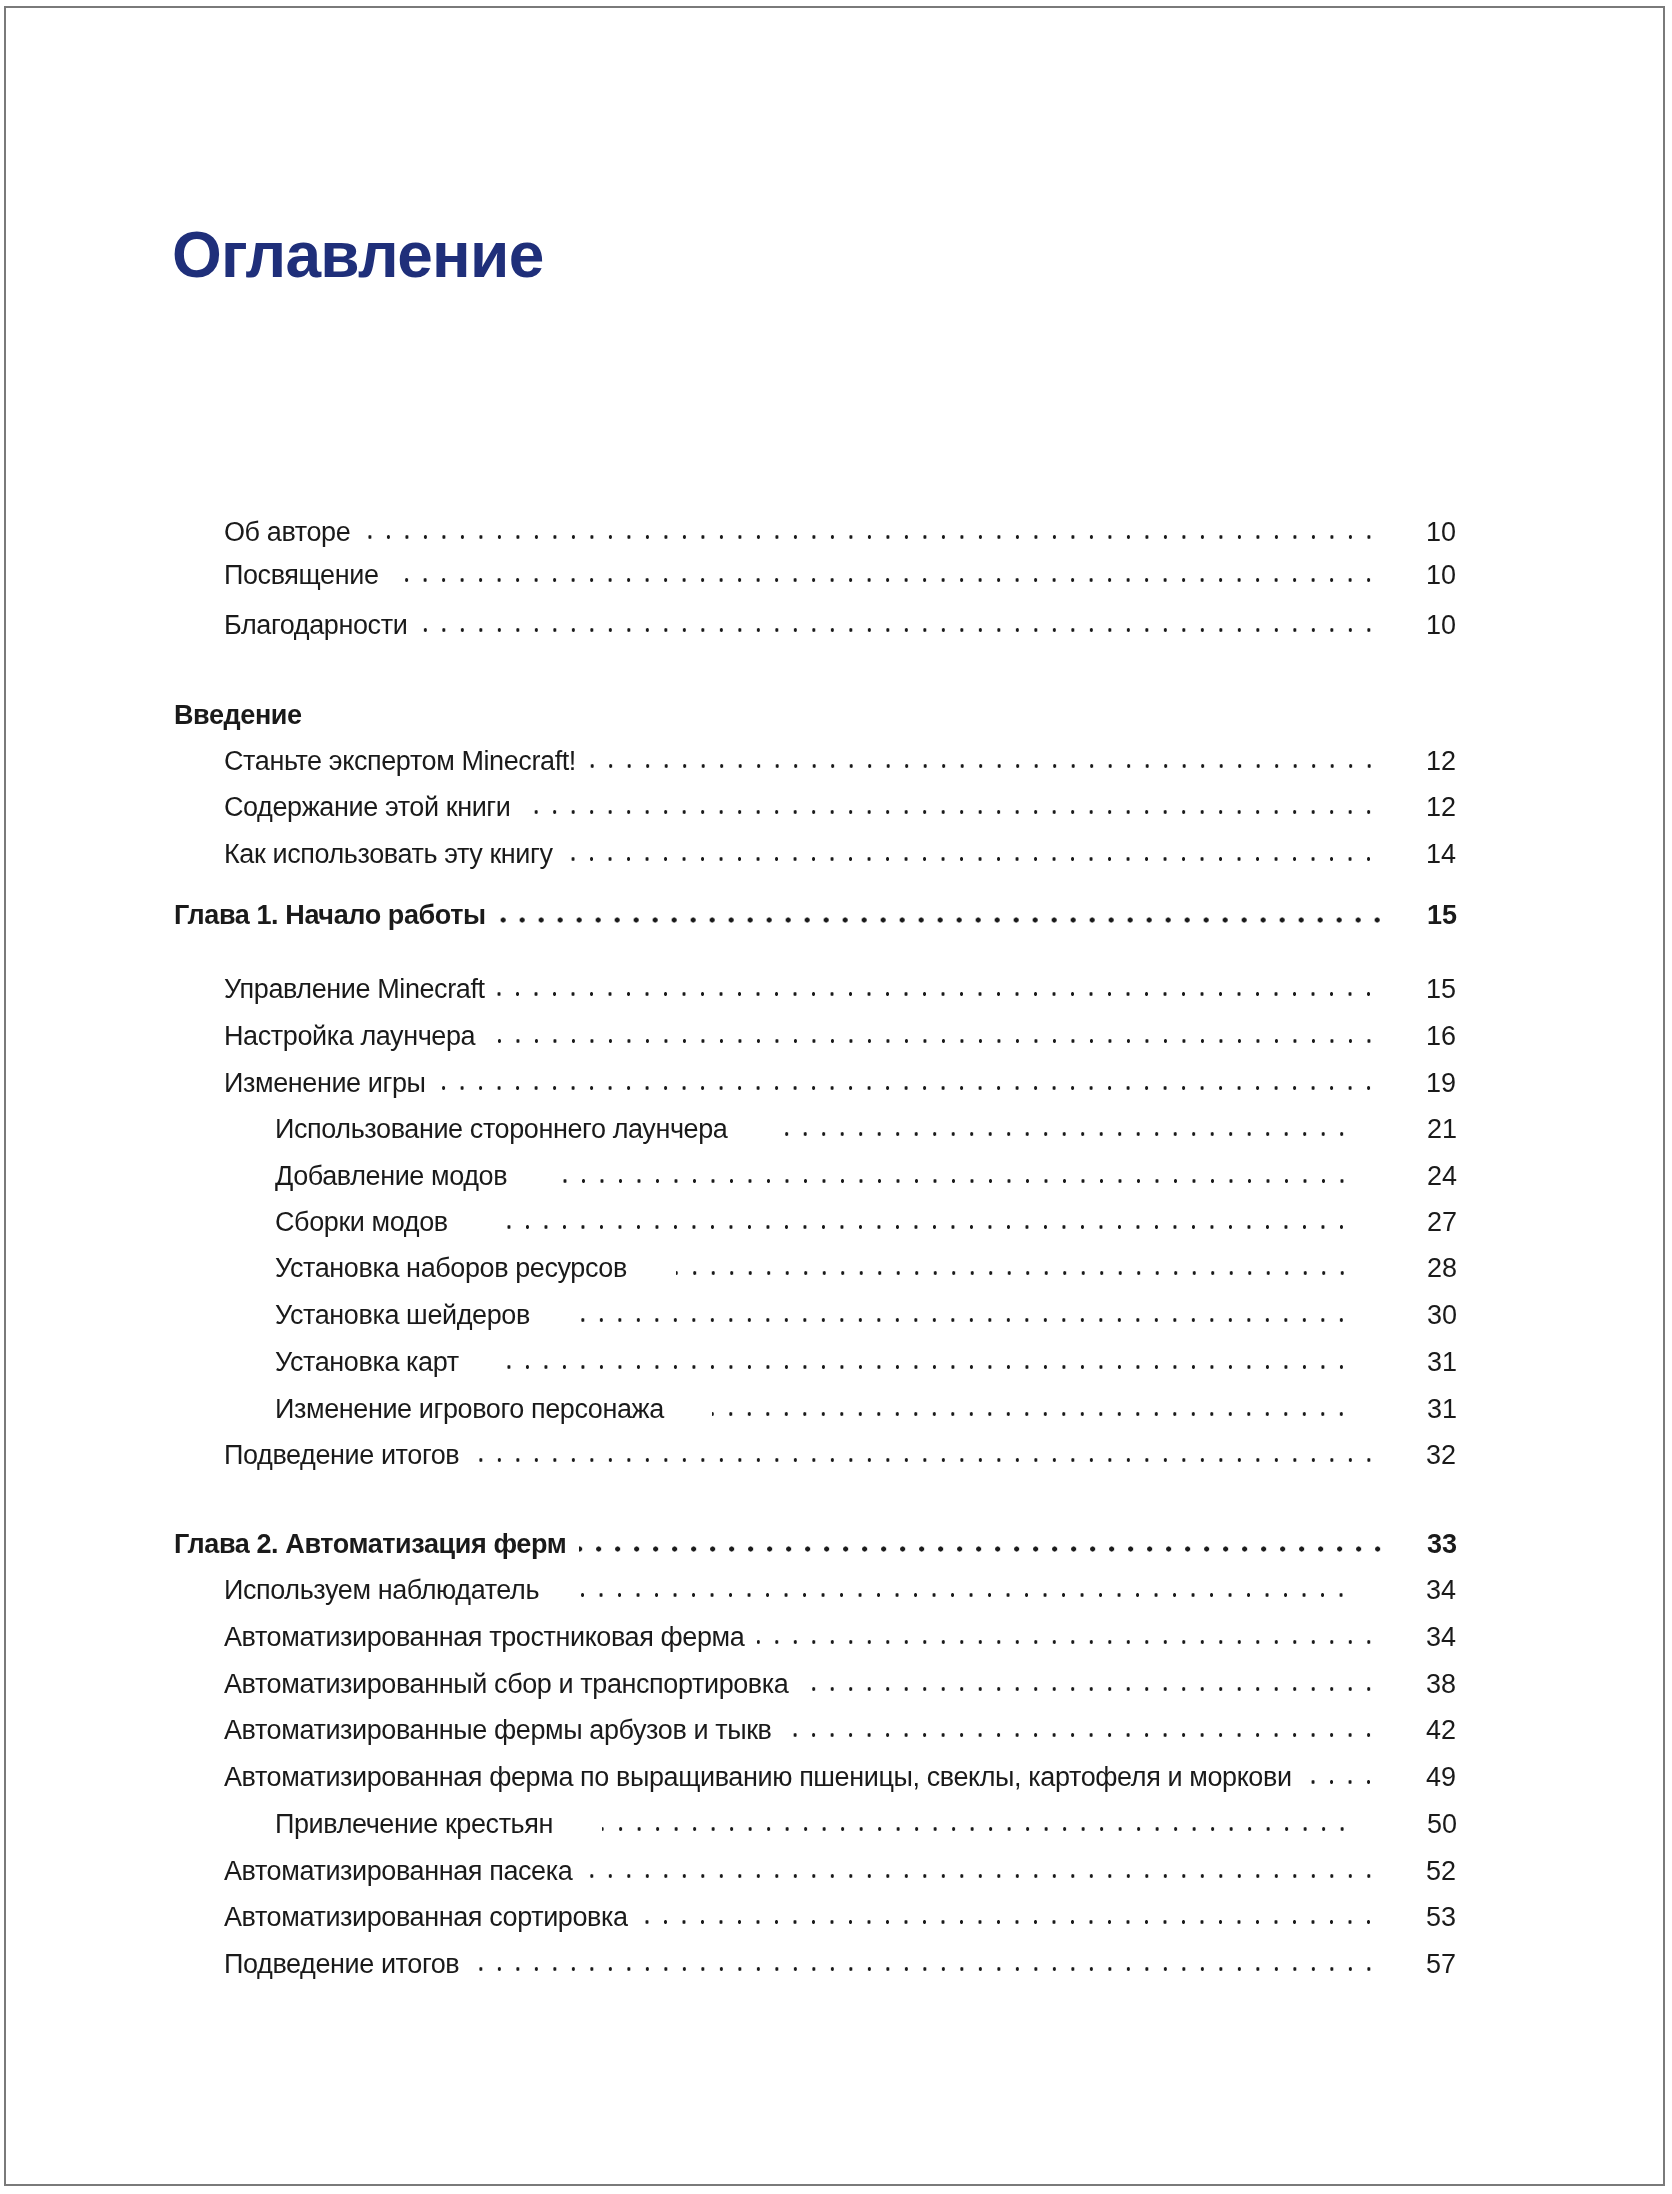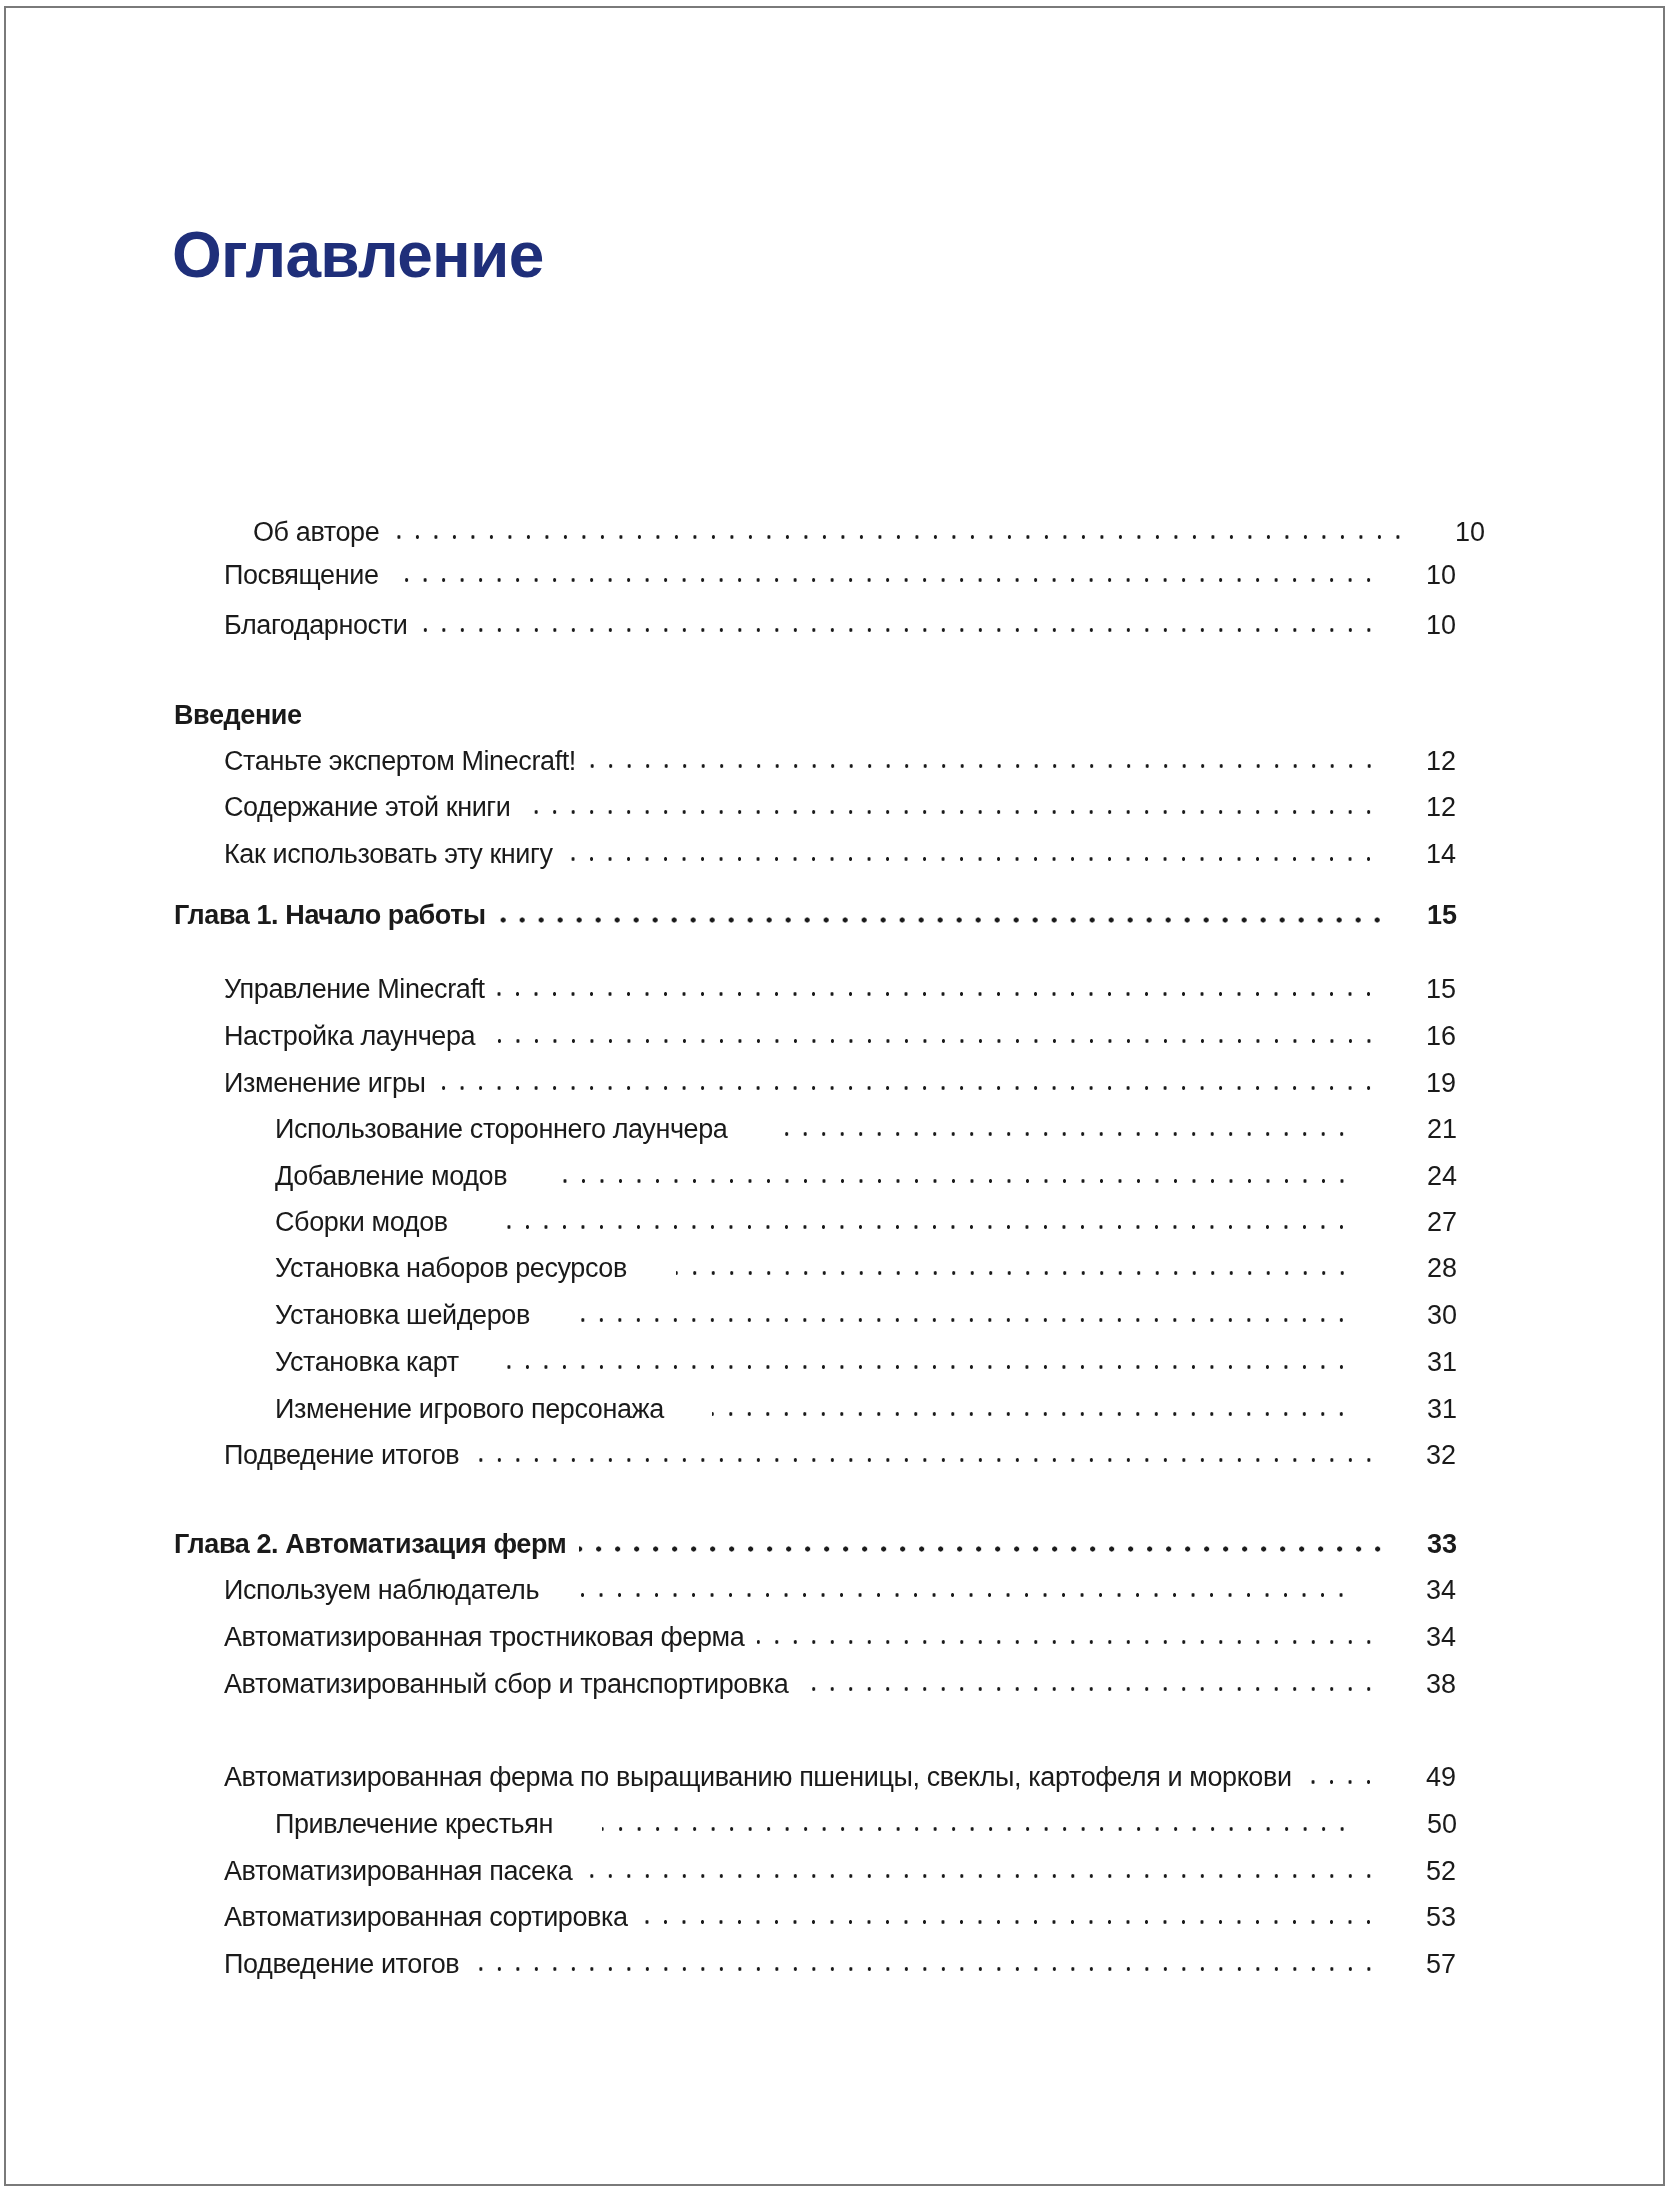--- a/index.html
+++ b/index.html
@@ -37,21 +37,21 @@
   .row.bold .page { width: 42px; }
 </style>
 </head>
 <body>
 
 <div class="page-frame"></div>
 
 <h1 class="title" style="color: rgb(31, 47, 122);">Оглавление</h1>
 
 <div class="toc" id="toc">
-    <div class="row l1" style="top: 515px; margin-left: 29px;">
+    <div class="row l1" style="top: 515px;">
       <span class="label">Об авторе</span>
       <span class="leader"></span>
       <span class="page">10</span>
     </div>
     <div class="row l1" style="top: 558px;">
       <span class="label">Посвящение</span>
       <span class="leader"></span>
       <span class="page">10</span>
     </div>
     <div class="row l1" style="top: 608px;">
@@ -150,20 +150,25 @@
     <div class="row l1" style="top: 1620px;">
       <span class="label">Автоматизированная тростниковая ферма</span>
       <span class="leader"></span>
       <span class="page">34</span>
     </div>
     <div class="row l1" style="top: 1667px;">
       <span class="label">Автоматизированный сбор и транспортировка</span>
       <span class="leader"></span>
       <span class="page">38</span>
     </div>
+    <div class="row l1" style="top: 1713px;">
+      <span class="label">Автоматизированные фермы арбузов и тыкв</span>
+      <span class="leader"></span>
+      <span class="page">42</span>
+    </div>
     <div class="row l1" style="top: 1760px;">
       <span class="label">Автоматизированная ферма по выращиванию пшеницы, свеклы, картофеля и моркови</span>
       <span class="leader"></span>
       <span class="page">49</span>
     </div>
     <div class="row l2" style="top: 1807px;">
       <span class="label">Привлечение крестьян</span>
       <span class="leader"></span>
       <span class="page">50</span>
     </div>

